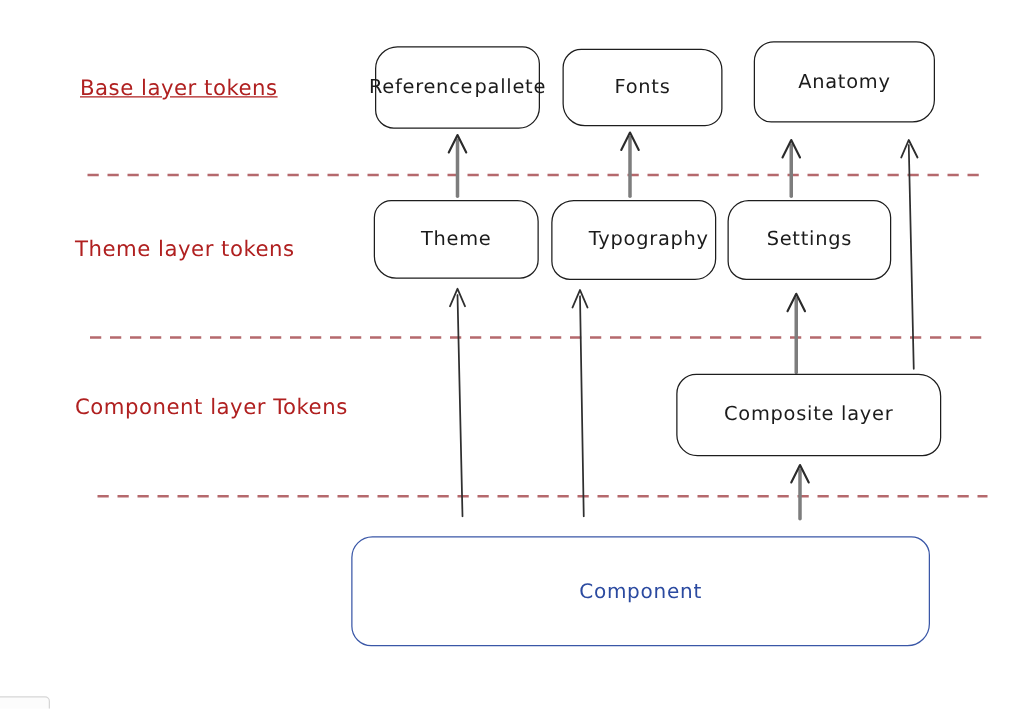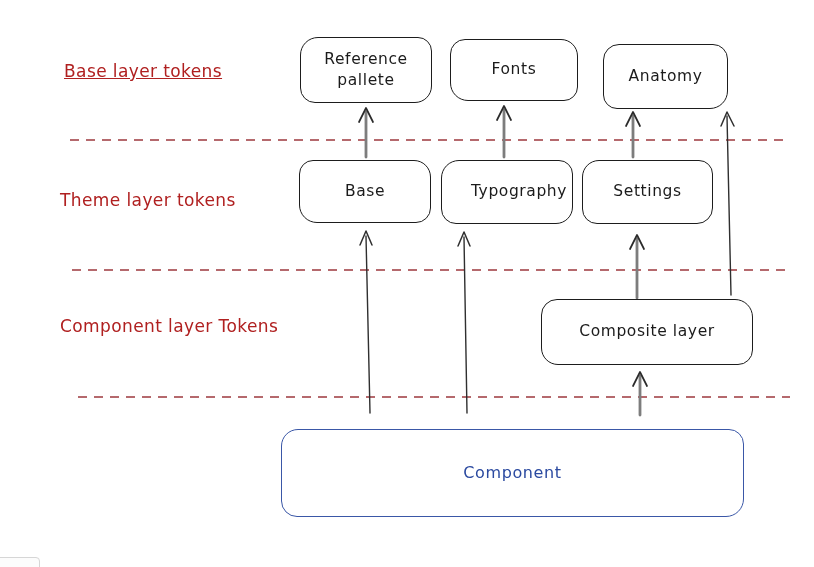--- a/index.html
+++ b/index.html
@@ -29,24 +29,24 @@
     display:flex;
     align-items:center;
     justify-content:center;
     text-align:center;
     color:#1b1b1b;
     font-size:15.5px;
     letter-spacing:0.6px;
     line-height:1.25;
     z-index:2;
   }
-  .node .stack{display:flex;flex-direction:column;gap:1px;}
+  .node .stack{display:flex;flex-direction:row;gap:1px;}
   #node-reference{left:300px;top:37px;width:132px;height:66px;}
   #node-fonts{left:450px;top:39px;width:128px;height:62px;border-radius:15px 17px 14px 18px;text-align:right;}
-  #node-anatomy{left:603px;top:44px;width:125px;height:65px;border-radius:16px 15px 18px 14px;}
+  #node-anatomy{left:603px;top:33px;width:145px;height:65px;border-radius:16px 15px 18px 14px;}
   #node-color{left:299px;top:160px;width:132px;height:63px;border-radius:14px 17px 15px 18px;}
   #node-typography{left:441px;top:160px;width:132px;height:64px;padding-left:24px;}
   #node-settings{left:582px;top:160px;width:131px;height:64px;border-radius:17px 14px 16px 15px;}
   #node-composite{left:541px;top:299px;width:212px;height:66px;border-radius:16px 18px 15px 17px;}
   #node-component{
     left:281px;top:429px;width:463px;height:88px;
     border:1.6px solid #3a57a7;
     border-radius:17px 15px 18px 16px;
     color:#2b4aa0;
     font-size:16px;
@@ -122,21 +122,21 @@
     </div>
   </div>
   <div class="node" id="node-fonts">
     <span>Fonts</span>
   </div>
   <div class="node" id="node-anatomy">
     <span>Anatomy</span>
   </div>
 
   <div class="node" id="node-color">
-    <span>Base</span>
+    <span>Theme</span>
   </div>
   <div class="node" id="node-typography">
     <span>Typography</span>
   </div>
   <div class="node" id="node-settings">
     <span>Settings</span>
   </div>
 
   <div class="node" id="node-composite">
     <span>Composite layer</span>

